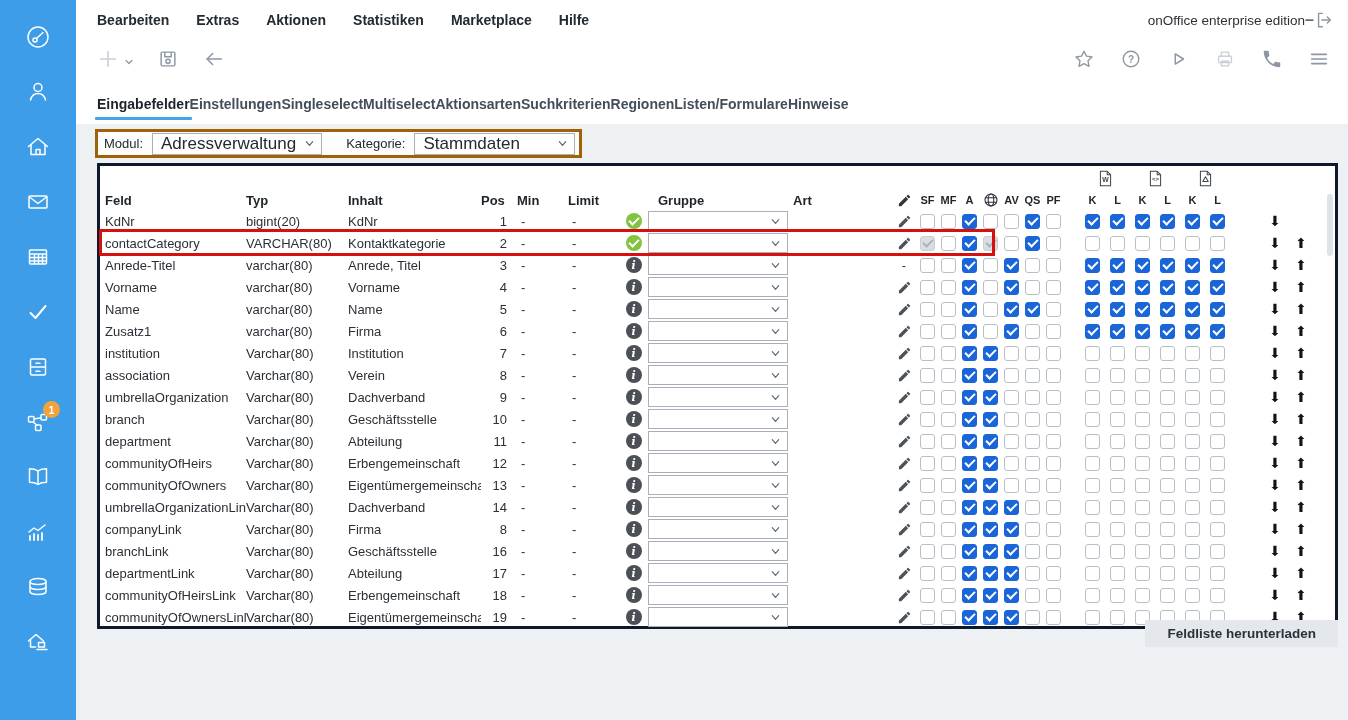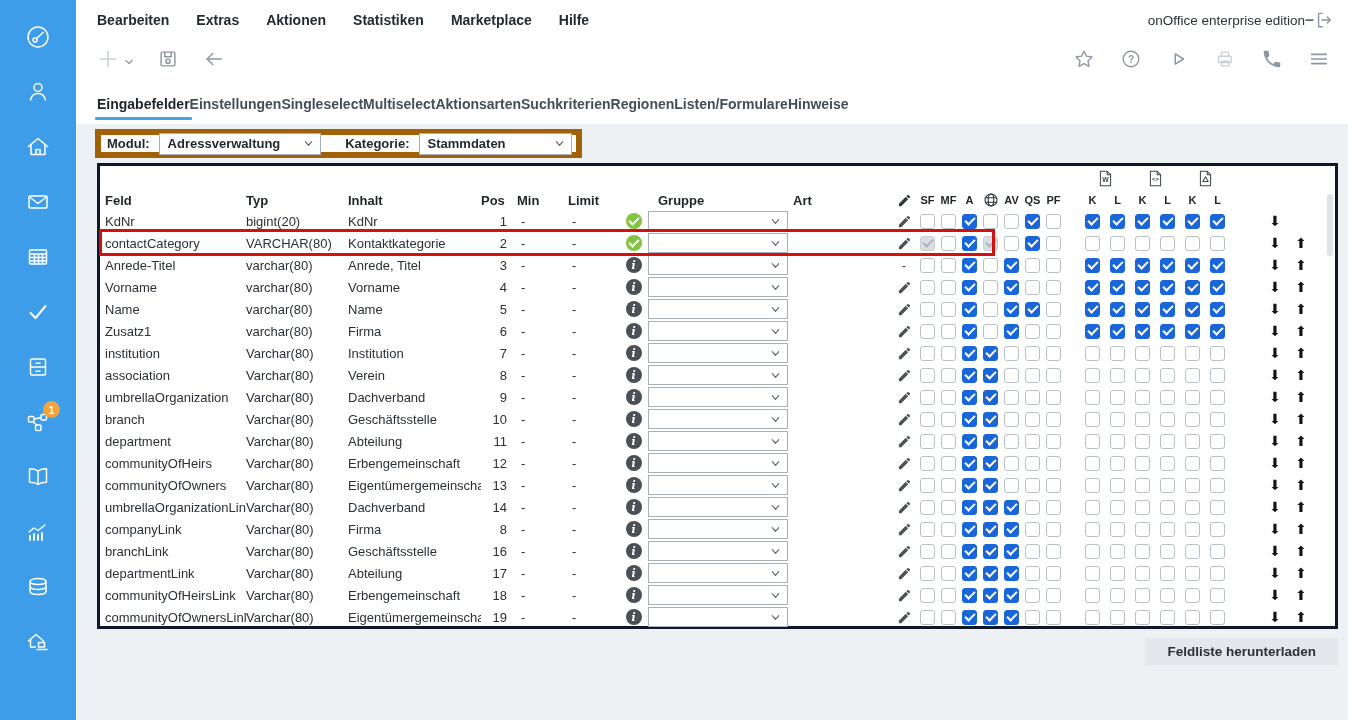--- a/index.html
+++ b/index.html
@@ -40,25 +40,25 @@
   .gap22 { margin-left:22px; } .gap24 { margin-left:24px; }
 
   .tabs { position:absolute; left:21px; top:96px; display:flex; }
   .tab { font-size:14px; font-weight:600; color:#434e59; cursor:pointer; position:relative; }
   .tab.active { font-weight:bold; color:#1c232a; }
   .tab.active::after { content:""; position:absolute; left:-2px; right:-2px; bottom:-8px;
     height:3px; background:#45a4e6; border-radius:1px; }
 
   
   .filter-bar { position:absolute; left:19px; top:129px; width:487px; height:29px;
-    border:6px solid #a16207; background:#fdfdfd; display:flex; align-items:center; padding:0 4px 0 6px;font-weight:bold; }
+    border:3px solid #a16207; background:#fdfdfd; display:flex; align-items:center; padding:0 4px 0 6px; }
   .f-label { font-size:13px; color:#23292f; margin-right:9px; }
   .f-label.k { margin-left:24px; }
   .fselect { background:#fff; border:1px solid #a8afb8; display:flex; align-items:center;
-    justify-content:space-between; padding:0 6px 0 8px; font-size:13px; color:#23292f; cursor:pointer; }
+    justify-content:space-between; padding:0 6px 0 8px; font-size:17px; color:#23292f; cursor:pointer; }
   .fselect.big { width:176px; height:22px; }
   .fselect.k { width:166px; }
   .fselect .chev, .chev-s { width:11px; height:11px; color:#5f6a74; flex:none; }
   .fselect .chev svg, .chev-s svg { width:11px; height:11px; display:block; }
   .fselect.small { width:140px; height:20px; margin-left:2px; }
 
   
   .table { position:absolute; left:21px; top:163px; width:1241px; height:466px;
     background:#fff; border:3px solid #0f172a; }
   .tgrid { display:grid; grid-template-columns:
@@ -104,21 +104,21 @@
     font:italic bold 11px "DejaVu Serif",serif; }
   .st.info::after { content:"i"; }
 
   .pencil svg { width:15px; height:15px; display:block; }
   .dash { color:#333; }
 
   .vscroll { position:absolute; right:2px; top:28px; width:6px; height:62px;
     background:#dfe3e7; border-radius:3px; cursor:pointer; }
 
   
-  .footer-btns { position:absolute; right:10px; top:638px; display:flex; gap:22px; }
+  .footer-btns { position:absolute; right:10px; top:620px; display:flex; gap:22px; }
   .btn { height:27px; padding:0 22px; background:#e4e7eb; border:none;
     font-family:inherit; font-size:13.5px; font-weight:bold; color:#2a3138; cursor:pointer; }
 </style>
 </head>
 <body>
 
 <nav class="sidebar">
   <div class="sb-ic">
     <svg viewBox="0 0 26 26" fill="none" stroke="#fff" stroke-width="1.5" stroke-linecap="round">
         <circle cx="13" cy="13" r="10"></circle>

